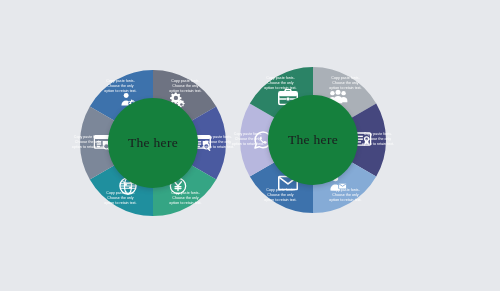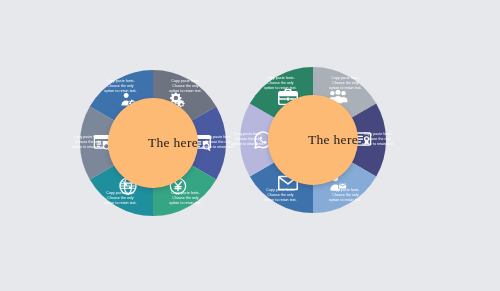--- a/index.html
+++ b/index.html
@@ -29,24 +29,24 @@
   .seg-icon{
     position:absolute;
     transform:translate(-50%,-50%);
     pointer-events:none;
     color:#ffffff;
   }
   .seg-icon svg{display:block;}
   .hub{
     position:absolute;
     border-radius:50%;
-    background:#fdba74;
+    background:#15803d;
     box-shadow:0 2px 5px rgba(40,45,60,0.22);
     transform:translate(-50%,-50%);
-    display:flex;align-items:center;justify-content:flex-end;
+    display:flex;align-items:center;justify-content:center;
   }
   .hub-text{
     font-family:"Liberation Serif", serif;
     color:#1b1b1f;
     font-size:13.5px;
     letter-spacing:0.3px;
     white-space:nowrap;
   }
 </style>
 </head>

